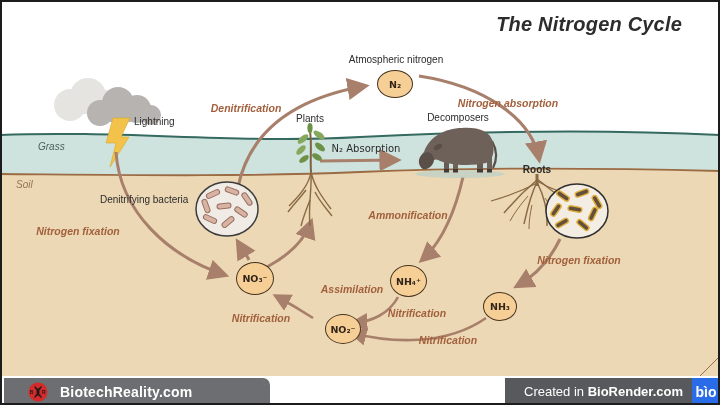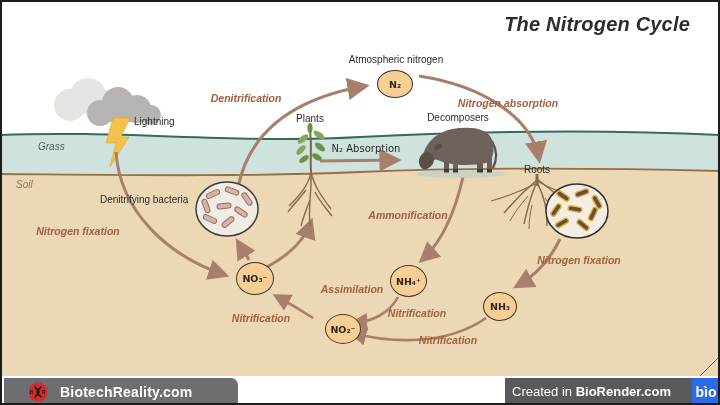--- a/index.html
+++ b/index.html
@@ -8,36 +8,36 @@
     font-family:"Liberation Sans",sans-serif;
   }
   #scene{position:absolute;left:0;top:0;z-index:1;}
   .lbl{position:absolute;z-index:10;font-size:10px;color:#2b2b2b;white-space:nowrap;}
   .c{transform:translateX(-50%);text-align:right;}
   .proc{position:absolute;z-index:10;font-size:10.5px;font-weight:bold;font-style:italic;color:#a2603d;white-space:nowrap;}
   .terrain-lbl{position:absolute;z-index:10;font-size:10px;font-style:italic;}
   .grass-lbl{color:#4a5f58;margin-left:20px;}
   .soil-lbl{color:#937455;}
   .title{
-    position:absolute;top:13px;right:30px;z-index:10;
+    position:absolute;top:13px;right:38px;z-index:10;
     font-size:20px;font-weight:bold;font-style:italic;color:#2d2d2d;letter-spacing:.2px;
   }
   .mol{
     position:absolute;z-index:12;border-radius:50%;
     background:#f6cf97;border:1.6px solid #46331f;
     display:flex;align-items:center;justify-content:center;
     font-family:"DejaVu Sans",sans-serif;font-size:9.5px;font-weight:bold;color:#33241a;
     box-sizing:border-box;
   }
   .sub-font{font-family:"DejaVu Sans",sans-serif;}
   .bact-lbl{position:absolute;z-index:10;font-size:10px;color:#2b2b2b;line-height:12px;}
   .footer-bar{position:absolute;top:378px;height:27px;z-index:20;display:flex;align-items:center;}
-  #footer-left{left:4px;width:234px;background:#6d6e71;border-top-right-radius:7px;}
+  #footer-left{left:4px;width:266px;background:#6d6e71;border-top-right-radius:7px;}
   #footer-left .brand{color:#fff;font-weight:bold;font-size:14px;margin-left:12px;letter-spacing:.2px;}
-  #footer-right{left:505px;width:187px;background:#58595c;justify-content:flex-end;padding-right:21px;box-sizing:border-box;}
+  #footer-right{left:505px;width:187px;background:#58595c;justify-content:flex-end;padding-right:9px;box-sizing:border-box;}
   #footer-right .credit{color:#fff;font-size:13px;}
   #footer-right .credit .pre{white-space:pre;font-weight:normal;}
   #footer-right .credit .brand{font-weight:bold;}
   #bio-square{
     position:absolute;left:692px;top:378px;width:28px;height:27px;background:#2a6be8;z-index:20;
     display:flex;align-items:center;justify-content:center;color:#fff;font-weight:bold;font-size:14px;
   }
   #frame{position:absolute;inset:0;border:2px solid #1c1c1c;z-index:50;pointer-events:none;}
   #bottom-strip{position:absolute;left:0;top:376px;width:720px;height:29px;background:#fff;z-index:15;}
 </style>
@@ -179,28 +179,28 @@
       </g>
     </g>
   </svg>
 
   <div class="title">The Nitrogen Cycle</div>
 
   <div class="lbl c" style="left:396px;top:54px;">Atmospheric nitrogen</div>
   <div class="lbl" style="left:134px;top:116px;">Lightning</div>
   <div class="lbl c" style="left:310px;top:113px;">Plants</div>
   <div class="lbl c" style="left:448px;top:112px;margin-left:10px;">Decomposers</div>
-  <div class="lbl c" style="left:537px;top:164px;">Roots</div>
+  <div class="lbl c" style="left:537px;top:164px;font-weight:bold;">Roots</div>
 
   <div class="terrain-lbl grass-lbl" style="left:18px;top:141px;">Grass</div>
   <div class="terrain-lbl soil-lbl" style="left:16px;top:179px;">Soil</div>
 
   <div class="bact-lbl" style="left:100px;top:194px;width:92px;">Denitrifying bacteria</div>
 
-  <div class="proc c" style="left:246px;top:92px;">Denitrification</div>
+  <div class="proc c" style="left:246px;top:102px;">Denitrification</div>
   <div class="proc c" style="left:508px;top:97px;">Nitrogen absorption</div>
   <div class="lbl c sub-font" style="left:366px;top:143px;">N₂ Absorption</div>
   <div class="proc c" style="left:78px;top:225px;">Nitrogen fixation</div>
   <div class="proc c" style="left:408px;top:209px;">Ammonification</div>
   <div class="proc c" style="left:352px;top:245px;margin-top:38px;">Assimilation</div>
   <div class="proc c" style="left:261px;top:312px;">Nitrification</div>
   <div class="proc c" style="left:417px;top:307px;">Nitrification</div>
   <div class="proc c" style="left:448px;top:334px;">Nitrification</div>
   <div class="proc c" style="left:579px;top:254px;">Nitrogen fixation</div>
 

